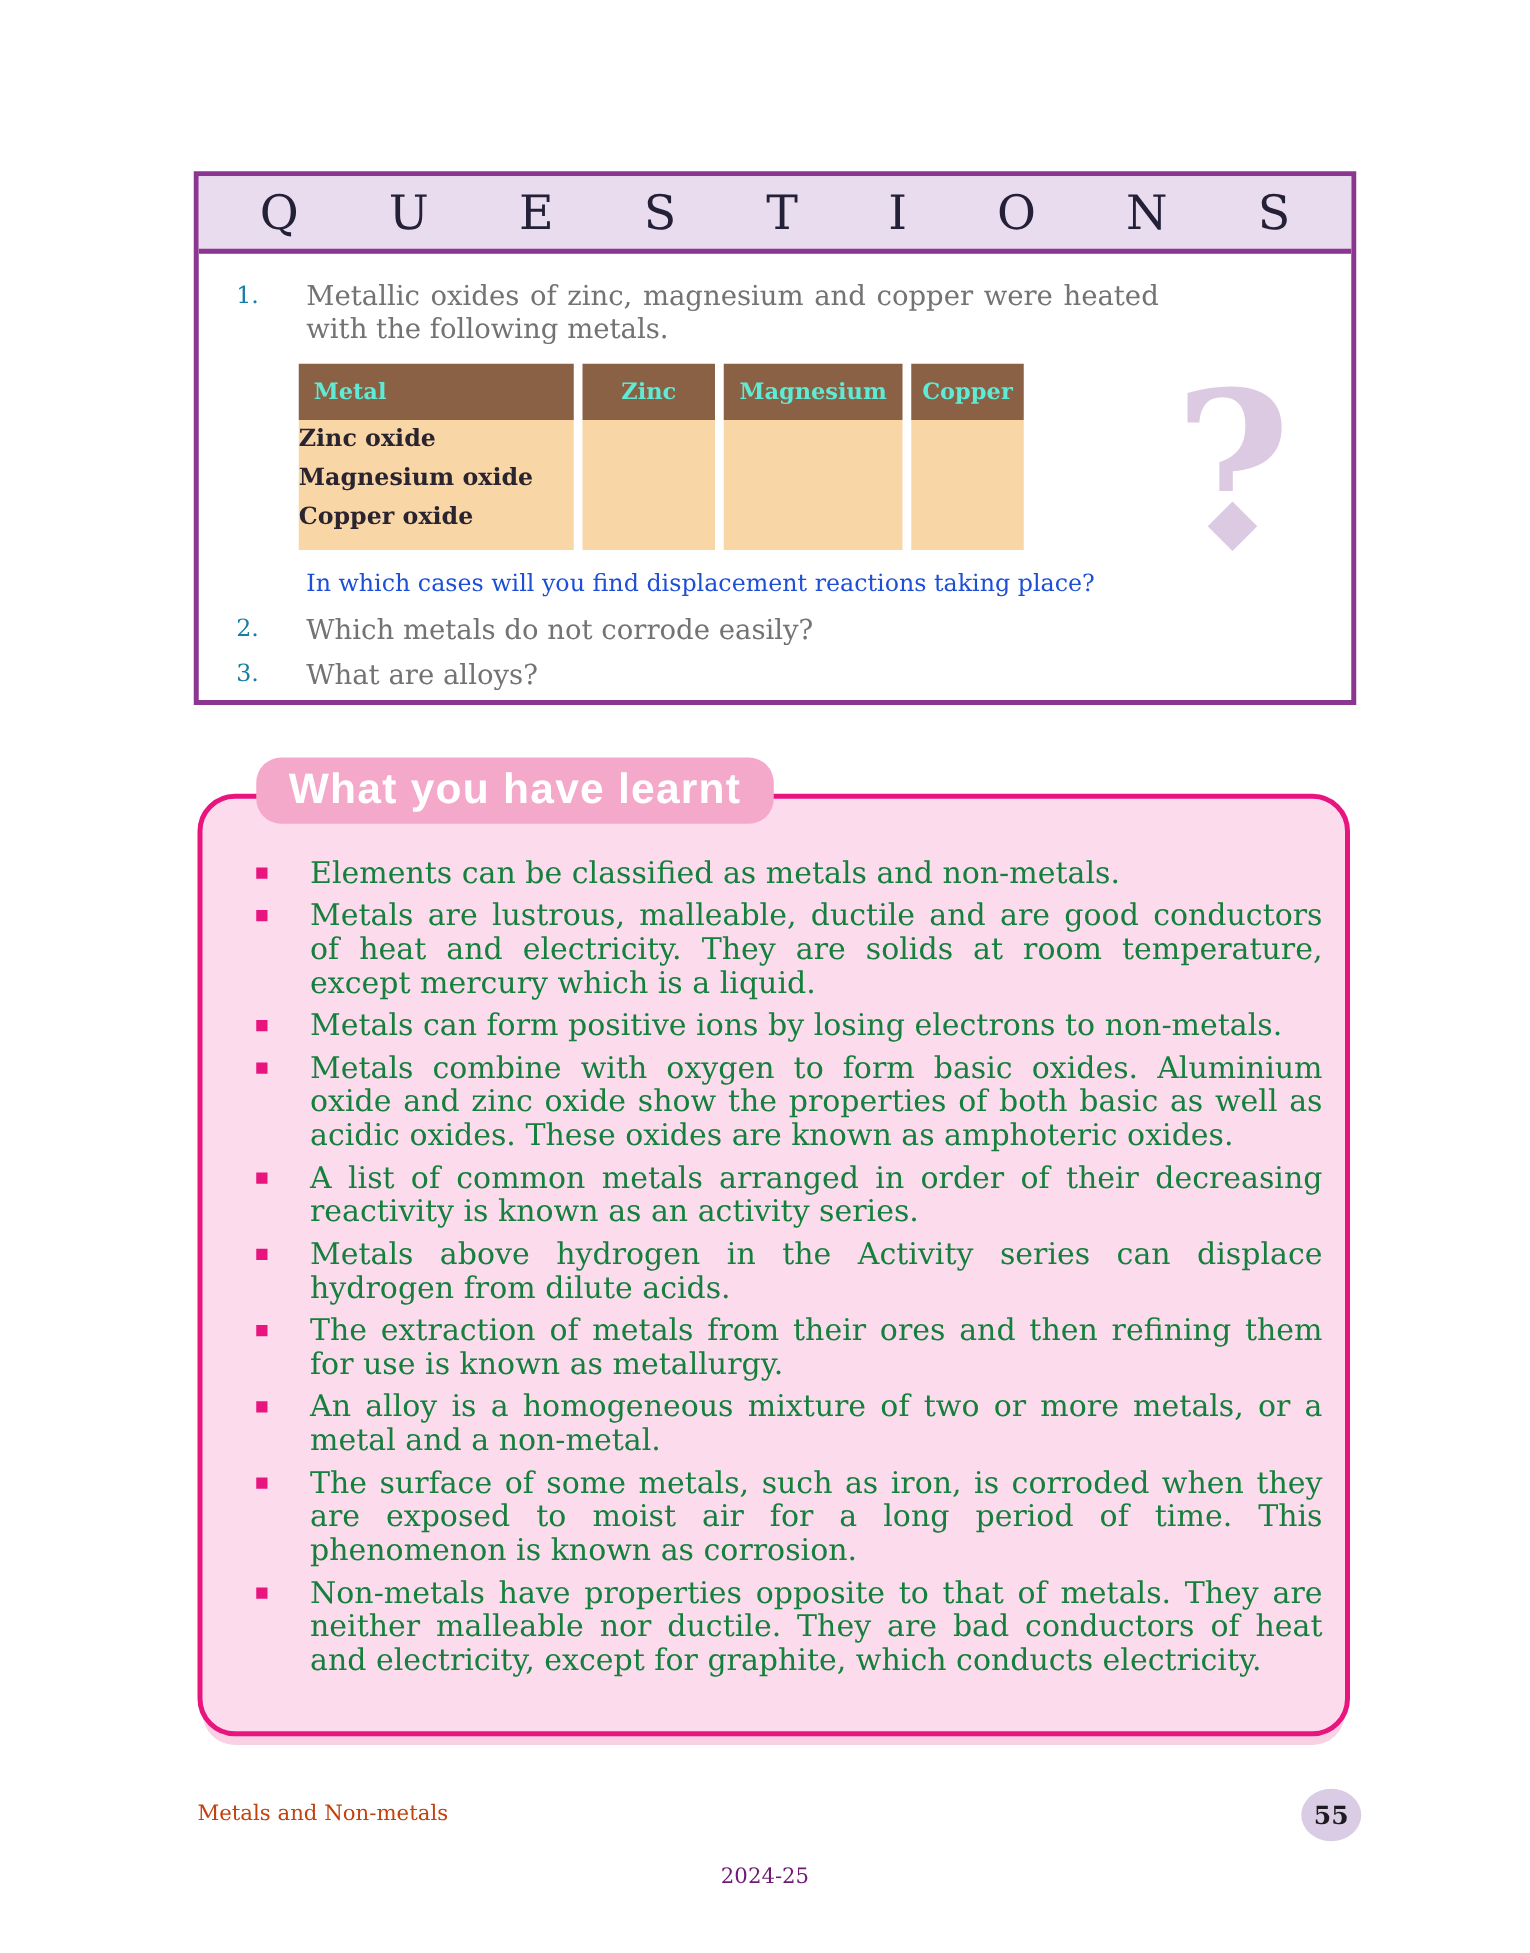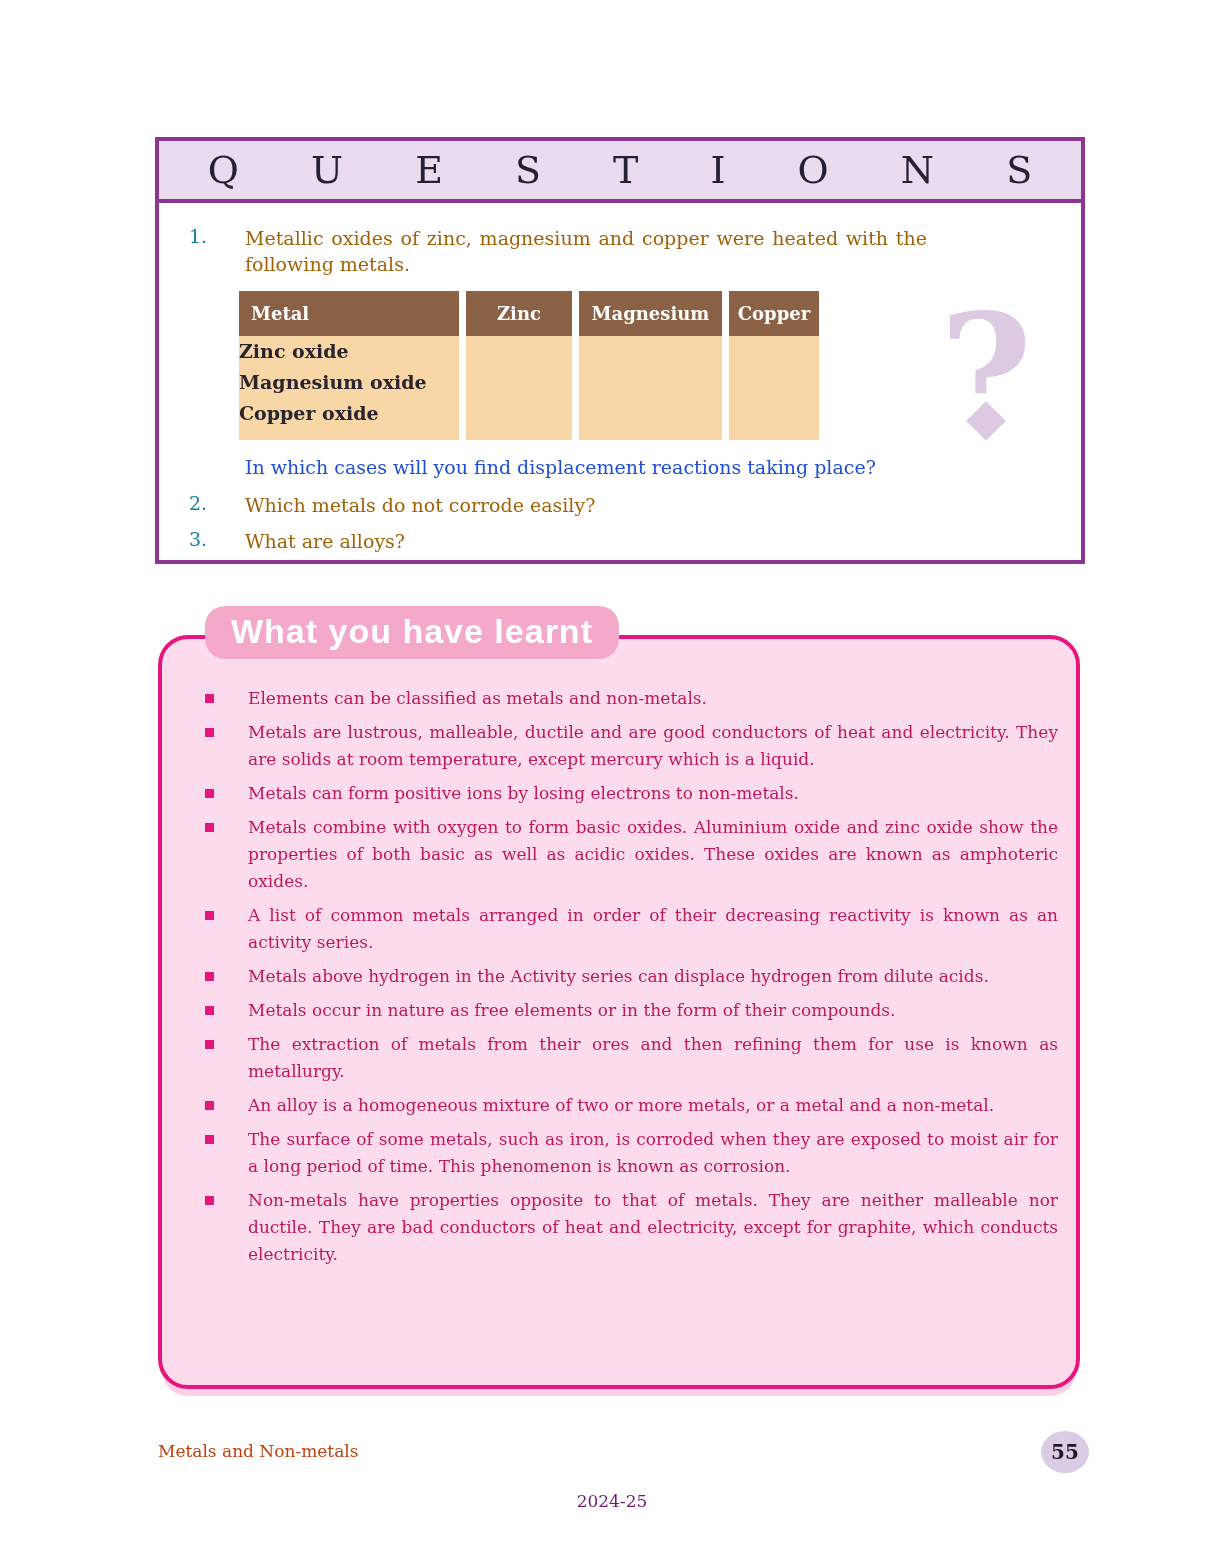--- a/index.html
+++ b/index.html
@@ -19,31 +19,31 @@
   .qbox-title {
     font-family:"DejaVu Serif",serif; font-size:38px; color:#232038;
     letter-spacing:30px; padding-left:30px; white-space:nowrap;
   }
   .qbox-body { position:relative; padding:22px 28px 0 30px; }
   .q-row { display:flex; margin-bottom:10px; }
   .q-num {
     width:56px; flex-shrink:0; font-size:19px; color:#157ea6;
   }
   .q-text {
-    font-size:19px; color:#a16207; line-height:26px; width:682px;
+    font-size:22px; color:#737373; line-height:26px; width:682px;
     text-align:justify;
   }
   .table-wrap { position:relative; margin:14px 0 0 50px; }
   .q-table {
     display:inline-grid;
     grid-template-columns:220px 106px 143px 90px;
     column-gap:7px; row-gap:0;
   }
   .th {
-    background:#8a6144; color:#ffffff; font-size:18px; font-weight:bold;
+    background:#8a6144; color:#5eead4; font-size:18px; font-weight:bold;
     height:45px; display:flex; align-items:center; justify-content:center;
     font-family:"DejaVu Serif",serif;
   }
   .th:first-child { justify-content:flex-start; padding-left:12px; }
   .td { background:#f9d6a6; min-height:104px; }
   .td:first-child { padding:12px 0 0 12px; }
   .td-line { font-size:19px; color:#2a2430; line-height:31px;font-weight:bold; }
 
   .qmark { position:absolute; right:12px; top:2px; width:110px; text-align:center; }
   .qmark-clip { height:102px; overflow:hidden; }
@@ -76,21 +76,21 @@
     box-shadow:0 11px 0 -4px #fad0e4;
     padding:46px 18px 0 43px;
   }
   .learnt-list { list-style:none; }
   .learnt-list li { display:flex; margin-bottom:7px; }
   .bullet {
     width:9px; height:9px; background:#e9157f; flex-shrink:0;
     margin:9px 34px 0 0;
   }
   .item-text {
-    flex:1; font-size:17px; line-height:27px; color:#be185d;
+    flex:1; font-size:24px; line-height:27px; color:#15803d;
     text-align:justify;
   }
 
   
   .chapter {
     position:absolute; left:158px; top:1437px; font-size:17px; color:#c2410c;
   }
   .page-badge {
     position:absolute; left:1041px; top:1427px; width:48px; height:42px;
     background:#d9cce4; border-radius:50%;
@@ -181,24 +181,20 @@
           <li>
             <span class="bullet"></span>
             <span class="item-text">A list of common metals arranged in order of their decreasing reactivity is known as an activity series.</span>
           </li>
           <li>
             <span class="bullet"></span>
             <span class="item-text">Metals above hydrogen in the Activity series can displace hydrogen from dilute acids.</span>
           </li>
           <li>
             <span class="bullet"></span>
-            <span class="item-text">Metals occur in nature as free elements or in the form of their compounds.</span>
-          </li>
-          <li>
-            <span class="bullet"></span>
             <span class="item-text">The extraction of metals from their ores and then refining them for use is known as metallurgy.</span>
           </li>
           <li>
             <span class="bullet"></span>
             <span class="item-text">An alloy is a homogeneous mixture of two or more metals, or a metal and a non-metal.</span>
           </li>
           <li>
             <span class="bullet"></span>
             <span class="item-text">The surface of some metals, such as iron, is corroded when they are exposed to moist air for a long period of time. This phenomenon is known as corrosion.</span>
           </li>

